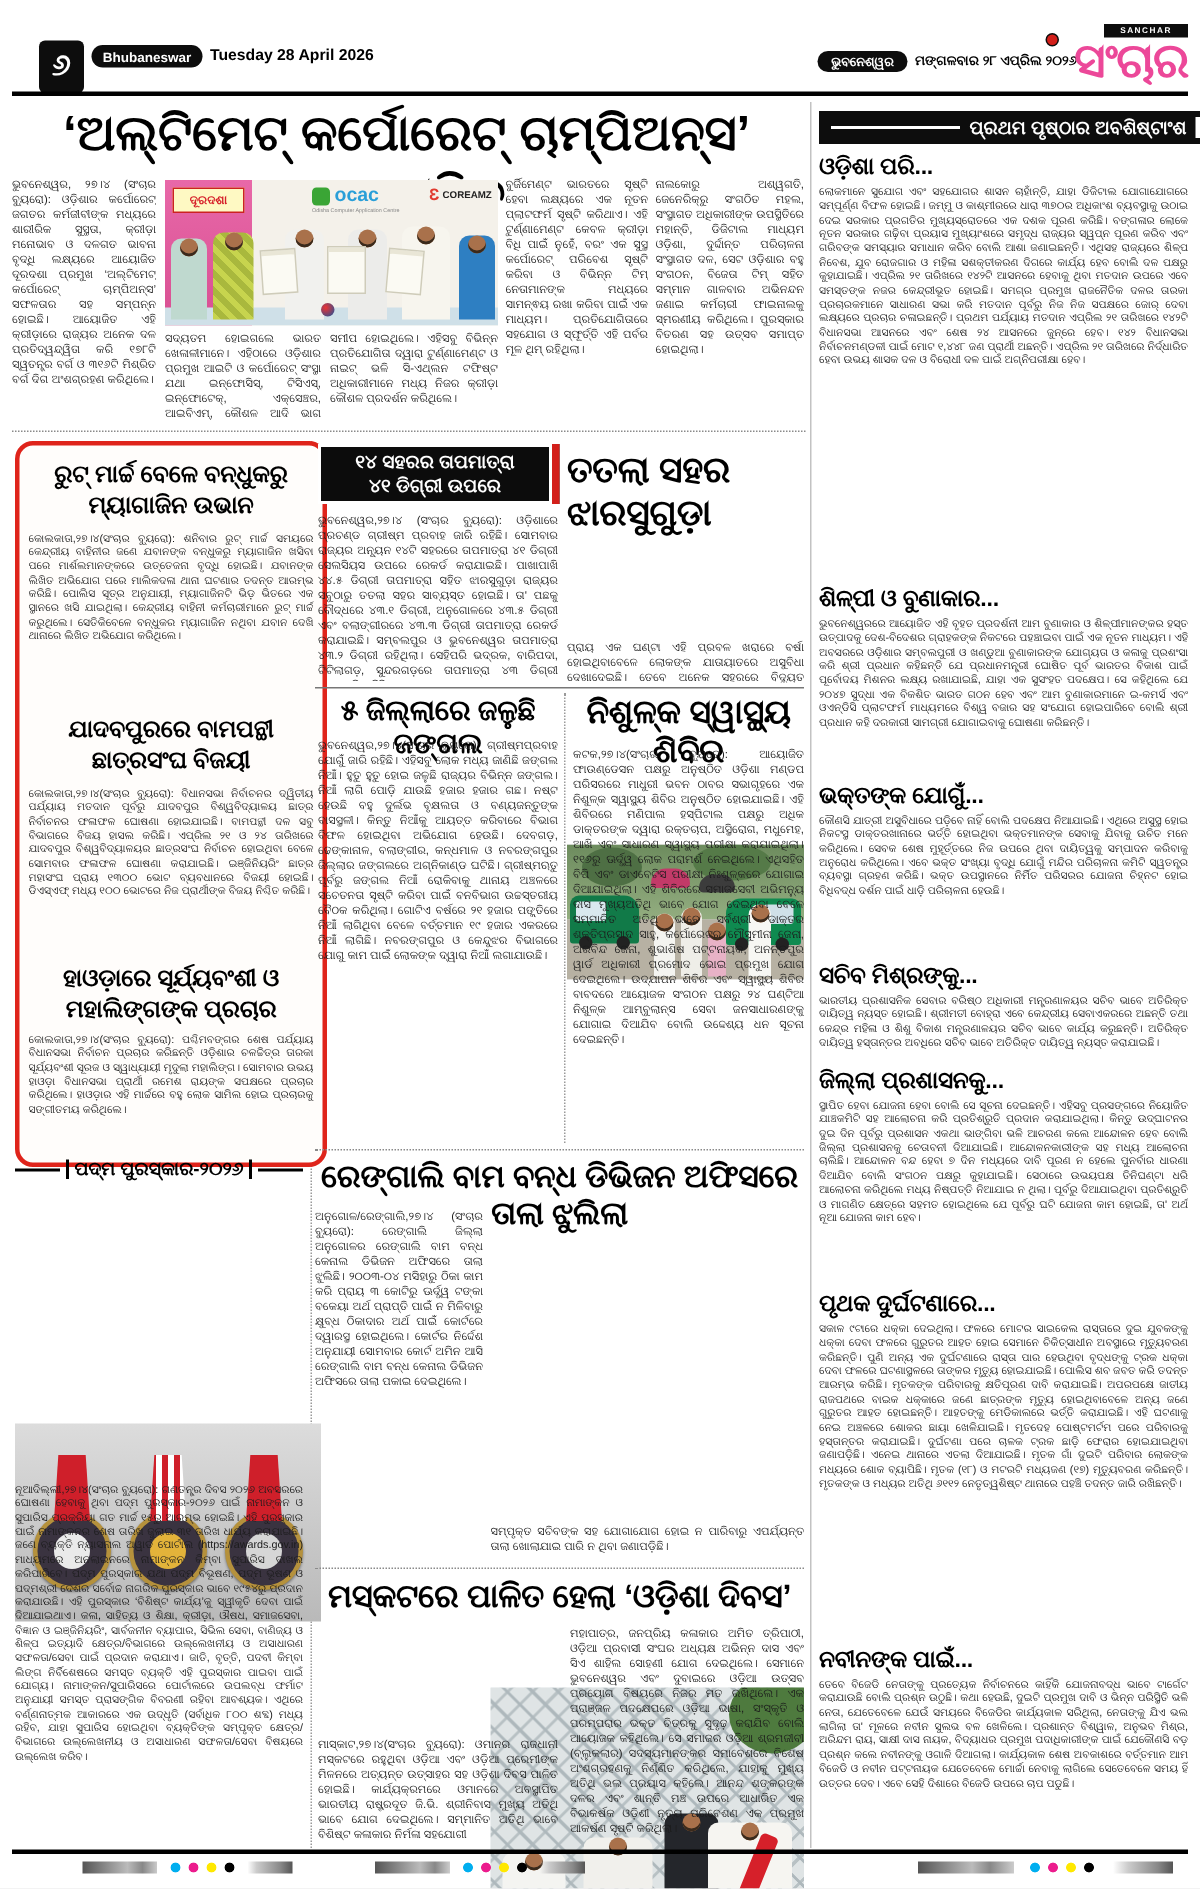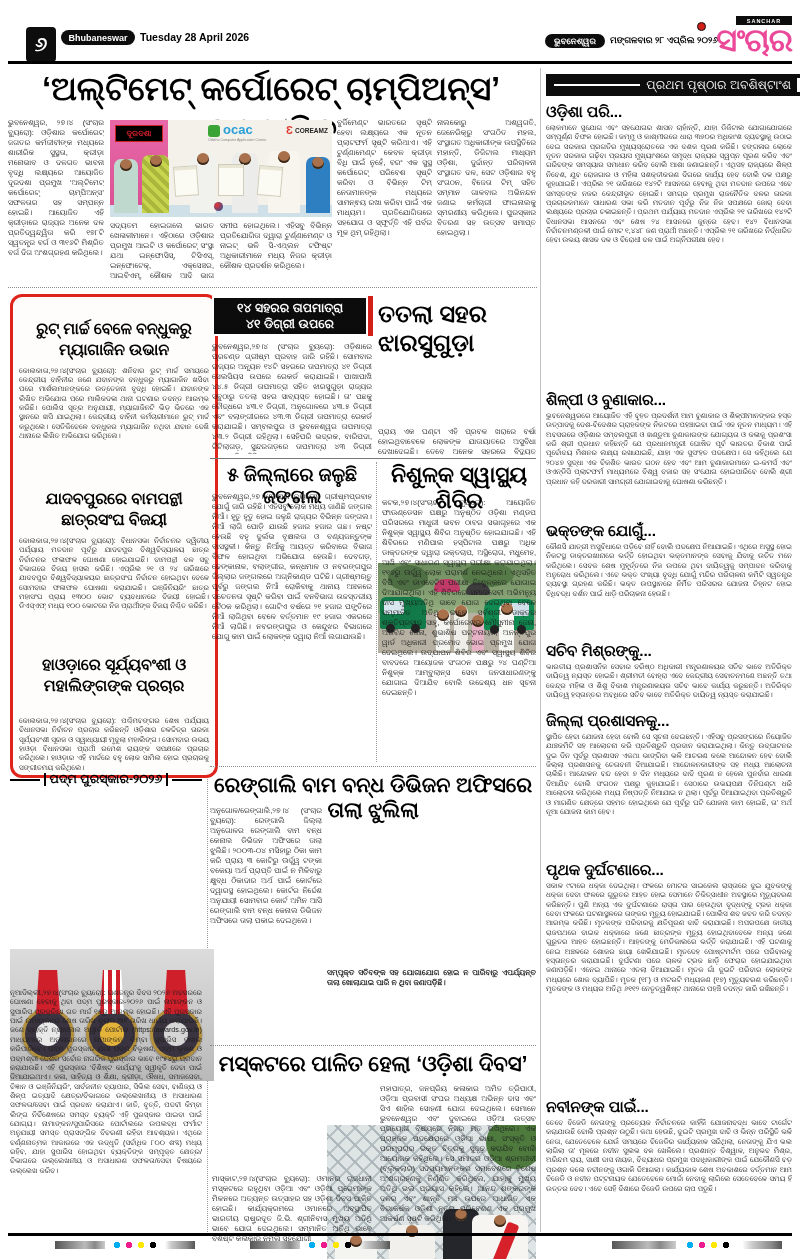--- a/index.html
+++ b/index.html
@@ -68,21 +68,21 @@
   </div>
 
   <div class="abs rule-solid" style="left:8px;top:61px;width:784px;height:3px;"></div>
 
   <div class="abs hl center" style="left:6px;top:68px;width:530px;height:46px;font-size:33px;line-height:1.25;">‘ଅଲ୍ଟିମେଟ୍ କର୍ପୋରେଟ୍ ଚାମ୍ପିଅନ୍ସ’ ଉଦ୍ଯାପିତ</div>
 
   <div class="abs txt body-sm" style="left:8px;top:118px;width:96px;height:162px;">ଭୁବନେଶ୍ୱର, ୨୭।୪ (ସଂଚାର ବ୍ୟୁରୋ): ଓଡ଼ିଶାର କର୍ପୋରେଟ୍ ଜଗତର କର୍ମଜୀବୀଙ୍କ ମଧ୍ୟରେ ଶାରୀରିକ ସୁସ୍ଥତା, କ୍ରୀଡ଼ା ମନୋଭାବ ଓ ଦଳଗତ ଭାବନା ବୃଦ୍ଧି ଲକ୍ଷ୍ୟରେ ଆୟୋଜିତ ଦୂରଦଶା ପ୍ରମୁଖ ‘ଅଲ୍ଟିମେଟ୍ କର୍ପୋରେଟ୍ ଚାମ୍ପିଅନ୍ସ’ ସଫଳତାର ସହ ସମ୍ପନ୍ନ ହୋଇଛି। ଆୟୋଜିତ ଏହି କ୍ରୀଡ଼ାରେ ରାଜ୍ୟର ଅନେକ ଦଳ ପ୍ରତିଦ୍ୱନ୍ଦ୍ୱିତା କରି ୧୭୮ଟି ସ୍ୱତନ୍ତ୍ର ବର୍ଗ ଓ ୩୧୬ଟି ମିଶ୍ରିତ ବର୍ଗ ଦିଗ ଅଂଶଗ୍ରହଣ କରିଥିଲେ।</div>
 
   <div class="abs photo" style="left:110px;top:120px;width:222px;height:97px;background:#f4f1ea;">
     <div class="abs" style="left:0;top:0;width:58px;height:100%;background:linear-gradient(180deg,#e868a8,#d84f92);"></div>
-    <div class="abs" style="left:5px;top:5px;width:46px;height:15px;background:#000000;border:1px solid #c22;display:flex;align-items:center;justify-content:center;">
+    <div class="abs" style="left:5px;top:5px;width:46px;height:15px;background:#fef9c3;border:1px solid #c22;display:flex;align-items:center;justify-content:center;">
       <span style="color:#d6202a;font-weight:800;font-size:8px;">ଦୂରଦଶା</span>
     </div>
     <div class="abs" style="left:98px;top:5px;width:12px;height:12px;background:#3aa535;border-radius:3px;"></div>
     <div class="abs" style="left:113px;top:2px;font-size:13px;font-weight:700;color:#2a9fd8;">ocac</div>
     <div class="abs" style="left:98px;top:18px;font-size:3.6px;color:#888;width:70px;">Odisha Computer Application Centre</div>
     <div class="abs" style="left:176px;top:4px;font-size:11px;font-weight:900;color:#e03a2f;">Ɛ</div>
     <div class="abs" style="left:185px;top:7px;font-size:6.5px;font-weight:800;color:#222;">COREAMZ</div>
     <div class="abs" style="left:0;bottom:0;width:100%;height:12px;background:#cfe0e8;"></div>
     <div class="fig" style="left:4px;bottom:4px;width:24px;height:54px;background:#bfd9cf;"></div>
     <div class="fig" style="left:32px;bottom:4px;width:27px;height:58px;background:repeating-linear-gradient(45deg,#c7d44e 0 4px,#a9b83d 4px 8px);"></div>
@@ -100,54 +100,54 @@
   <div class="abs txt body-sm" style="left:220px;top:221px;width:112px;height:59px;">ସମୀପ ହୋଇଥିଲେ। ଏହିସବୁ ବିଭିନ୍ନ ପ୍ରତିଯୋଗିତା ଦ୍ୱାରା ଟୁର୍ଣ୍ଣାମେଣ୍ଟ ଓ ନାଇଟ୍ ଭଳି ସି-ଏଥ୍‌ଲନ ଟଫିଷ୍ଟ ଅଧିକାରୀମାନେ ମଧ୍ୟ ନିଜର କ୍ରୀଡ଼ା କୌଶଳ ପ୍ରଦର୍ଶନ କରିଥିଲେ।</div>
   <div class="abs txt body-sm" style="left:337px;top:118px;width:95px;height:162px;">ବୁର୍ଜିମେଣ୍ଟ ଭାରତରେ ସୃଷ୍ଟି ହେବା ଲକ୍ଷ୍ୟରେ ଏକ ନୂତନ ପ୍ଲାଟଫର୍ମ ସୃଷ୍ଟି କରିଥାଏ। ଏହି ଟୁର୍ଣ୍ଣାମେଣ୍ଟ କେବଳ କ୍ରୀଡ଼ା ବିଧି ପାଇଁ ନୁହେଁ, ବରଂ ଏକ ସୁସ୍ଥ କର୍ପୋରେଟ୍ ପରିବେଶ ସୃଷ୍ଟି କରିବା ଓ ବିଭିନ୍ନ ଟିମ୍ ନେତାମାନଙ୍କ ମଧ୍ୟରେ ସାମନ୍ଵୟ ରଖା କରିବା ପାଇଁ ଏକ ମାଧ୍ୟମ। ପ୍ରତିଯୋଗିତାରେ ସହଯୋଗ ଓ ସ୍ଫୂର୍ତ୍ତି ଏହି ପର୍ବର ମୂଳ ଥିମ୍ ରହିଥିଲା।</div>
   <div class="abs txt body-sm" style="left:437px;top:118px;width:99px;height:162px;">ନାଲକୋରୁ ଅଶ୍ୱଗତି, ଜେନେରିକ୍‌ରୁ ସଂଗଠିତ ମହଲ, ସଂସ୍ଥାଗତ ଅଧିକାରୀଙ୍କ ଉପସ୍ଥିତିରେ ମହାନ୍ତି, ଡିଜିଟାଲ ମାଧ୍ୟମ ଓଡ଼ିଶା, ଦୁର୍ଦ୍ଦାନ୍ତ ପରିଚାଳନା ସଂସ୍ଥାଗତ ଦଳ, ସେଟ ଓଡ଼ିଶାର ବହୁ ସଂଗଠନ, ବିଜେତା ଟିମ୍ ସହିତ ସମ୍ମାନ ଗାଳବାର ଅଭିନନ୍ଦନ ଜଣାଇ କର୍ମଚାରୀ ଫାଇନାଲକୁ ସ୍ମରଣୀୟ କରିଥିଲେ। ପୁରସ୍କାର ବିତରଣ ସହ ଉତ୍ସବ ସମାପ୍ତ ହୋଇଥିଲା।</div>
 
   <div class="abs rule-dot" style="left:8px;top:287px;width:529px;"></div>
 
   <div class="abs vsolid" style="left:540px;top:68px;height:1164px;"></div>
 
   <div class="abs kickerbar" style="left:546px;top:74px;width:246px;height:22px;">
     <span class="ln"></span>
-    <span style="font-size:12.5px;font-weight:400;white-space:nowrap;">ପ୍ରଥମ ପୃଷ୍ଠାର ଅବଶିଷ୍ଟାଂଶ</span>
+    <span style="font-size:12.5px;font-weight:700;white-space:nowrap;">ପ୍ରଥମ ପୃଷ୍ଠାର ଅବଶିଷ୍ଟାଂଶ</span>
     <span class="ln2"></span>
   </div>
 
   <div class="abs hl" style="left:546px;top:103px;font-size:15.5px;">ଓଡ଼ିଶା ପରି...</div>
   <div class="abs txt body-xs" style="left:546px;top:123px;width:246px;height:264px;">ଲୋକମାନେ ସୁଯୋଗ ଏବଂ ସହଯୋଗର ଶାସନ ଚାହାଁନ୍ତି, ଯାହା ଡିଜିଟାଲ ଯୋଗାଯୋଗରେ ସମ୍ପୂର୍ଣ୍ଣ ବିଫଳ ହୋଇଛି। ଜମ୍ମୁ ଓ କାଶ୍ମୀରରେ ଧାରା ୩୭୦ର ଅଧିକାଂଶ ବ୍ୟବସ୍ଥାକୁ ଉଠାଇ ଦେଇ ସରକାର ପ୍ରଗତିର ମୁଖ୍ୟସ୍ରୋତରେ ଏକ ଦଶକ ପୂରଣ କରିଛି। ବଙ୍ଗଳାର ଲୋକେ ନୂତନ ସରକାର ଗଢ଼ିବା ପ୍ରୟାସ ମୁଖ୍ୟାଂଶରେ ସମୃଦ୍ଧ ରାଜ୍ୟର ସ୍ୱପ୍ନ ପୂରଣ କରିବ ଏବଂ ଗରିବଙ୍କ ସମସ୍ୟାର ସମାଧାନ କରିବ ବୋଲି ଆଶା ଜଣାଇଛନ୍ତି। ଏଥିସହ ରାଜ୍ୟରେ ଶିଳ୍ପ ନିବେଶ, ଯୁବ ରୋଜଗାର ଓ ମହିଳା ସଶକ୍ତୀକରଣ ଦିଗରେ କାର୍ଯ୍ୟ ହେବ ବୋଲି ଦଳ ପକ୍ଷରୁ କୁହାଯାଇଛି। ଏପ୍ରିଲ ୨୧ ତାରିଖରେ ୧୪୨ଟି ଆସନରେ ହେବାକୁ ଥିବା ମତଦାନ ଉପରେ ଏବେ ସମସ୍ତଙ୍କ ନଜର କେନ୍ଦ୍ରୀଭୂତ ହୋଇଛି। ସମଗ୍ର ପ୍ରମୁଖ ରାଜନୈତିକ ଦଳର ତାରକା ପ୍ରଚାରକମାନେ ସାଧାରଣ ସଭା କରି ମତଦାନ ପୂର୍ବରୁ ନିଜ ନିଜ ସପକ୍ଷରେ ଜୋର୍ ଦେବା ଲକ୍ଷ୍ୟରେ ପ୍ରଚାର ଚଳାଇଛନ୍ତି। ପ୍ରଥମ ପର୍ଯ୍ୟାୟ ମତଦାନ ଏପ୍ରିଲ ୨୧ ତାରିଖରେ ୧୪୨ଟି ବିଧାନସଭା ଆସନରେ ଏବଂ ଶେଷ ୨୪ ଆସନରେ ଜୁନ୍‌ରେ ହେବ। ୧୪୨ ବିଧାନସଭା ନିର୍ବାଚନମଣ୍ଡଳୀ ପାଇଁ ମୋଟ ୧,୪୪୮ ଜଣ ପ୍ରାର୍ଥୀ ଅଛନ୍ତି। ଏପ୍ରିଲ ୨୧ ତାରିଖରେ ନିର୍ଦ୍ଧାରିତ ହେବା ଉଭୟ ଶାସକ ଦଳ ଓ ବିରୋଧୀ ଦଳ ପାଇଁ ଅଗ୍ନିପରୀକ୍ଷା ହେବ।</div>
 
   <div class="abs hl" style="left:546px;top:391px;font-size:15.5px;">ଶିଳ୍ପୀ ଓ ବୁଣାକାର...</div>
   <div class="abs txt body-xs" style="left:546px;top:411px;width:246px;height:108px;">ଭୁବନେଶ୍ୱରରେ ଆୟୋଜିତ ଏହି ବୃହତ ପ୍ରଦର୍ଶନୀ ଆମ ବୁଣାକାର ଓ ଶିଳ୍ପୀମାନଙ୍କର ହସ୍ତ ଉତ୍ପାଦକୁ ଦେଶ-ବିଦେଶର ଗ୍ରାହକଙ୍କ ନିକଟରେ ପହଞ୍ଚାଇବା ପାଇଁ ଏକ ନୂତନ ମାଧ୍ୟମ। ଏହି ଅବସରରେ ଓଡ଼ିଶାର ସମ୍ବଲପୁରୀ ଓ ଖଣ୍ଡୁଆ ବୁଣାକାରଙ୍କ ଯୋଗ୍ୟତା ଓ କଳାକୁ ପ୍ରଶଂସା କରି ଶ୍ରୀ ପ୍ରଧାନ କହିଛନ୍ତି ଯେ ପ୍ରଧାନମନ୍ତ୍ରୀ ଘୋଷିତ ପୂର୍ବ ଭାରତର ବିକାଶ ପାଇଁ ପୂର୍ବୋଦୟ ମିଶନର ଲକ୍ଷ୍ୟ ରଖାଯାଇଛି, ଯାହା ଏକ ସୁସଂହତ ପଦକ୍ଷେପ। ସେ କହିଥିଲେ ଯେ ୨୦୪୭ ସୁଦ୍ଧା ଏକ ବିକଶିତ ଭାରତ ଗଠନ ହେବ ଏବଂ ଆମ ବୁଣାକାରମାନେ ଇ-କମର୍ସ ଏବଂ ଓଏନ୍‌ଡିସି ପ୍ଲାଟଫର୍ମ ମାଧ୍ୟମରେ ବିଶ୍ୱ ବଜାର ସହ ସଂଯୋଗ ହୋଇପାରିବେ ବୋଲି ଶ୍ରୀ ପ୍ରଧାନ କହି ଦରକାରୀ ସାମଗ୍ରୀ ଯୋଗାଇବାକୁ ଘୋଷଣା କରିଛନ୍ତି।</div>
 
   <div class="abs hl" style="left:546px;top:522px;font-size:15.5px;">ଭକ୍ତଙ୍କ ଯୋଗୁଁ...</div>
   <div class="abs txt body-xs" style="left:546px;top:542px;width:246px;height:96px;">କୌଣସି ଯାତ୍ରୀ ଅସୁବିଧାରେ ପଡ଼ିବେ ନାହିଁ ବୋଲି ପଦକ୍ଷେପ ନିଆଯାଇଛି। ଏଥିରେ ଅସୁସ୍ଥ ହୋଇ ନିକଟସ୍ଥ ଡାକ୍ତରଖାନାରେ ଭର୍ତ୍ତି ହୋଇଥିବା ଭକ୍ତମାନଙ୍କ ସେବାକୁ ଯିବାକୁ ଉଚିତ ମନେ କରିଥିଲେ। ସେବକ ଶେଷ ମୁହୂର୍ତ୍ତରେ ନିଜ ଉପରେ ଥିବା ଦାୟିତ୍ୱକୁ ସମ୍ପାଦନ କରିବାକୁ ଅନୁରୋଧ କରିଥିଲେ। ଏବେ ଭକ୍ତ ସଂଖ୍ୟା ବୃଦ୍ଧି ଯୋଗୁଁ ମନ୍ଦିର ପରିଚାଳନା କମିଟି ସ୍ୱତନ୍ତ୍ର ବ୍ୟବସ୍ଥା ଗ୍ରହଣ କରିଛି। ଭକ୍ତ ଉପସ୍ଥାନରେ ନିର୍ମିତ ପରିସରର ଯୋଜନା ଚିହ୍ନଟ ହୋଇ ବିଧିବଦ୍ଧ ଦର୍ଶନ ପାଇଁ ଧାଡ଼ି ପରିଚାଳନା ହେଉଛି।</div>
 
   <div class="abs hl" style="left:546px;top:642px;font-size:15.5px;">ସଚିବ ମିଶ୍ରଙ୍କୁ...</div>
-  <div class="abs txt body-xs" style="left:546px;top:662px;width:246px;height:48px;">ଭାରତୀୟ ପ୍ରଶାସନିକ ସେବାର ବରିଷ୍ଠ ଅଧିକାରୀ ମନ୍ତ୍ରଣାଳୟର ସଚିବ ଭାବେ ଅତିରିକ୍ତ ଦାୟିତ୍ୱ ନ୍ୟସ୍ତ ହୋଇଛି। ଶ୍ରୀମତୀ ବୋହ୍ରା ଏବେ କେନ୍ଦ୍ରୀୟ ସେବାଚନମଣେ ଅଛନ୍ତି ତଥା କେନ୍ଦ୍ର ମହିଳା ଓ ଶିଶୁ ବିକାଶ ମନ୍ତ୍ରଣାଳୟର ସଚିବ ଭାବେ କାର୍ଯ୍ୟ କରୁଛନ୍ତି। ଅତିରିକ୍ତ ଦାୟିତ୍ୱ ହସ୍ତାନ୍ତର ଅବଧିରେ ସଚିବ ଭାବେ ଅତିରିକ୍ତ ଦାୟିତ୍ୱ ନ୍ୟସ୍ତ କରାଯାଇଛି।</div>
+  <div class="abs txt body-xs" style="left:546px;top:662px;width:246px;height:48px;">ଭାରତୀୟ ପ୍ରଶାସନିକ ସେବାର ବରିଷ୍ଠ ଅଧିକାରୀ ମନ୍ତ୍ରଣାଳୟର ସଚିବ ଭାବେ ଅତିରିକ୍ତ ଦାୟିତ୍ୱ ନ୍ୟସ୍ତ ହୋଇଛି। ଶ୍ରୀମତୀ ବୋହ୍ରା ଏବେ କେନ୍ଦ୍ରୀୟ ସେବାଏକରରେ ଅଛନ୍ତି ତଥା କେନ୍ଦ୍ର ମହିଳା ଓ ଶିଶୁ ବିକାଶ ମନ୍ତ୍ରଣାଳୟର ସଚିବ ଭାବେ କାର୍ଯ୍ୟ କରୁଛନ୍ତି। ଅତିରିକ୍ତ ଦାୟିତ୍ୱ ହସ୍ତାନ୍ତର ଅବଧିରେ ସଚିବ ଭାବେ ଅତିରିକ୍ତ ଦାୟିତ୍ୱ ନ୍ୟସ୍ତ କରାଯାଇଛି।</div>
 
   <div class="abs hl" style="left:546px;top:712px;font-size:15.5px;">ଜିଲ୍ଲା ପ୍ରଶାସନକୁ...</div>
   <div class="abs txt body-xs" style="left:546px;top:732px;width:246px;height:126px;">ସ୍ଥାପିତ ହେବା ଯୋଜନା ହେବା ବୋଲି ସେ ସୂଚନା ଦେଇଛନ୍ତି। ଏହିସବୁ ପ୍ରସଙ୍ଗରେ ନିୟୋଜିତ ଯାଞ୍ଚକମିଟି ସହ ଆଲୋଚନା କରି ପ୍ରତିଶ୍ରୁତି ପ୍ରଦାନ କରାଯାଇଥିଲା। କିନ୍ତୁ ଉଦ୍‌ଘାଟନର ଦୁଇ ଦିନ ପୂର୍ବରୁ ପ୍ରଶାସନ ଏକଥା ଭାଙ୍ଗିବା ଭଳି ଆଚରଣ କଲେ ଆନ୍ଦୋଳନ ହେବ ବୋଲି ଜିଲ୍ଲା ପ୍ରଶାସନକୁ ଚେତାବନୀ ଦିଆଯାଇଛି। ଆନ୍ଦୋଳନକାରୀଙ୍କ ସହ ମଧ୍ୟ ଆଲୋଚନା ଚାଲିଛି। ଆନ୍ଦୋଳନ ବନ୍ଦ ହେବା ୭ ଦିନ ମଧ୍ୟରେ ଦାବି ପୂରଣ ନ ହେଲେ ପୁନର୍ବାର ଧାରଣା ଦିଆଯିବ ବୋଲି ସଂଗଠନ ପକ୍ଷରୁ କୁହାଯାଇଛି। ସେଠାରେ ଉଭୟପକ୍ଷ ତିନିଘଣ୍ଟା ଧରି ଆଲୋଚନା କରିଥିଲେ ମଧ୍ୟ ନିଷ୍ପତ୍ତି ନିଆଯାଇ ନ ଥିଲା। ପୂର୍ବରୁ ଦିଆଯାଇଥିବା ପ୍ରତିଶ୍ରୁତି ଓ ମାଗଣିତ କ୍ଷେତ୍ରେ ସହମତ ହୋଇଥିଲେ ଯେ ପୂର୍ବରୁ ଘଟି ଯୋଜନା କାମ ହୋଇଛି, ତା' ଅର୍ଥ ନୂଆ ଯୋଜନା କାମ ହେବ।</div>
 
   <div class="abs hl" style="left:546px;top:861px;font-size:15.5px;">ପୃଥକ ଦୁର୍ଘଟଣାରେ...</div>
   <div class="abs txt body-xs" style="left:546px;top:881px;width:246px;height:214px;">ସକାଳ ୯ଟାରେ ଧକ୍କା ଦେଇଥିଲା। ଫଳରେ ମୋଟର ସାଇକେଲ ରାସ୍ତାରେ ଦୁଇ ଯୁବକଙ୍କୁ ଧକ୍କା ଦେବା ଫଳରେ ଗୁରୁତର ଆହତ ହୋଇ ସେମାନେ ଚିକିତ୍ସାଧୀନ ଅବସ୍ଥାରେ ମୃତ୍ୟୁବରଣ କରିଛନ୍ତି। ପୁଣି ଅନ୍ୟ ଏକ ଦୁର୍ଘଟଣାରେ ରାସ୍ତା ପାର ହେଉଥିବା ବୃଦ୍ଧଙ୍କୁ ଟ୍ରକ ଧକ୍କା ଦେବା ଫଳରେ ଘଟଣାସ୍ଥଳରେ ତାଙ୍କର ମୃତ୍ୟୁ ହୋଇଯାଇଛି। ପୋଲିସ ଶବ ଜବତ କରି ତଦନ୍ତ ଆରମ୍ଭ କରିଛି। ମୃତକଙ୍କ ପରିବାରକୁ କ୍ଷତିପୂରଣ ଦାବି କରାଯାଇଛି। ଅପରପକ୍ଷେ ଜାତୀୟ ରାଜପଥରେ ବାଇକ ଧକ୍କାରେ ଜଣେ ଛାତ୍ରଙ୍କ ମୃତ୍ୟୁ ହୋଇଥିବାବେଳେ ଅନ୍ୟ ଜଣେ ଗୁରୁତର ଆହତ ହୋଇଛନ୍ତି। ଆହତଙ୍କୁ ମେଡିକାଲରେ ଭର୍ତ୍ତି କରାଯାଇଛି। ଏହି ଘଟଣାକୁ ନେଇ ଅଞ୍ଚଳରେ ଶୋକର ଛାୟା ଖେଳିଯାଇଛି। ମୃତଦେହ ପୋଷ୍ଟମର୍ଟମ ପରେ ପରିବାରକୁ ହସ୍ତାନ୍ତର କରାଯାଇଛି। ଦୁର୍ଘଟଣା ପରେ ଚାଳକ ଟ୍ରକ ଛାଡ଼ି ଫେରାର ହୋଇଯାଇଥିବା ଜଣାପଡ଼ିଛି। ଏନେଇ ଥାନାରେ ଏତଲା ଦିଆଯାଇଛି। ମୃତକ ଗାଁ ଦୁଇଟି ପରିବାର ଲୋକଙ୍କ ମଧ୍ୟରେ ଶୋକ ବ୍ୟାପିଛି। ମୃତକ (୧୮) ଓ ମଟରଟି ମଧ୍ୟଜଣ (୧୭) ମୃତ୍ୟୁବରଣ କରିଛନ୍ତି। ମୃତକଙ୍କ ଓ ମଧ୍ୟର ଅତିଥି ୬୧୧୨ ନେତୃତ୍ୱଶିଷ୍ଟ ଥାନାରେ ପହଞ୍ଚି ତଦନ୍ତ ଜାରି ରଖିଛନ୍ତି।</div>
 
   <div class="abs hl" style="left:546px;top:1098px;font-size:15.5px;">ନବୀନଙ୍କ ପାଇଁ...</div>
   <div class="abs txt body-xs" style="left:546px;top:1118px;width:246px;height:110px;">ତେବେ ବିଜେଡି ନେତାଙ୍କୁ ପ୍ରତ୍ୟେକ ନିର୍ବାଚନରେ କାହିଁକି ଯୋଜନାବଦ୍ଧ ଭାବେ ଟାର୍ଗେଟ କରାଯାଉଛି ବୋଲି ପ୍ରଶ୍ନ ଉଠୁଛି। କଥା ହେଉଛି, ଦୁଇଟି ପ୍ରମୁଖ ଦାବି ଓ ଭିନ୍ନ ପରିସ୍ଥିତି ଭଳି ନେତା, ଯେତେବେଳେ ଯେଉଁ ସମୟରେ ବିଜେଡିର କାର୍ଯ୍ୟକାଳ ସରିଥିଲା, ନେତାଙ୍କୁ ଯିଏ ଭଲ ଲାଗିଲା ତା' ମୂଳରେ ନବୀନ ସୁଲଭ ବଳ ଖେଳିଲେ। ପ୍ରଶାନ୍ତ ବିଶ୍ୱାଳ, ଅନୁଭବ ମିଶ୍ର, ଅରିନ୍ଦମ ରାୟ, ସାକ୍ଷୀ ଦାସ ନାୟକ, ବିଦ୍ୟାଧର ପ୍ରମୁଖ ପଦାଧିକାରୀଙ୍କ ପାଇଁ ଯେକୌଣସି ବଡ଼ ପ୍ରଶ୍ନ କଲେ ନବୀନଙ୍କୁ ଓଗାଳି ଦିଆଗଲା। କାର୍ଯ୍ୟକାଳ ଶେଷ ଅବକାଶରେ ବର୍ତ୍ତମାନ ଆମ ବିଜେଡି ଓ ନବୀନ ପଟ୍ଟନାୟକ ଯେତେବେଳେ ମୋର୍ଚ୍ଚା ନେବାକୁ ଲାଗିଲେ ସେତେବେଳେ ସମୟ ହିଁ ଉତ୍ତର ଦେବ। ଏବେ ସେହି ଦିଶାରେ ବିଜେଡି ଉପରେ ଚାପ ପଡୁଛି।</div>
 
   <div class="abs vdot" style="left:207px;top:294px;height:938px;"></div>
 
   <div class="abs redbox" style="left:10px;top:294px;width:190px;height:466px;padding:6px 6px;">
-    <div class="hl center" style="font-size:16px;line-height:1.3;margin-top:16px;">ରୁଟ୍ ମାର୍ଚ୍ଚ ବେଳେ ବନ୍ଧୁକରୁ ମ୍ୟାଗାଜିନ ଉଭାନ</div>
+    <div class="hl center" style="font-size:16px;line-height:1.3;margin-top:4px;">ରୁଟ୍ ମାର୍ଚ୍ଚ ବେଳେ ବନ୍ଧୁକରୁ ମ୍ୟାଗାଜିନ ଉଭାନ</div>
     <div class="txt body-xs" style="height:116px;margin-top:5px;">କୋଲକାତା,୨୭।୪(ସଂଚାର ବ୍ୟୁରୋ): ଶନିବାର ରୁଟ୍ ମାର୍ଚ୍ଚ ସମୟରେ କେନ୍ଦ୍ରୀୟ ବାହିନୀର ଜଣେ ଯବାନଙ୍କ ବନ୍ଧୁକରୁ ମ୍ୟାଗାଜିନ ଖସିବା ପରେ ମାର୍ଶଲମାନଙ୍କରେ ଉତ୍ତେଜନା ବୃଦ୍ଧି ହୋଇଛି। ଯବାନଙ୍କ ଲିଖିତ ଅଭିଯୋଗ ପରେ ମାଲିକଦଳା ଥାନା ଘଟଣାର ତଦନ୍ତ ଆରମ୍ଭ କରିଛି। ପୋଲିସ ସୂତ୍ର ଅନୁଯାୟୀ, ମ୍ୟାଗାଜିନଟି ଭିଡ଼ ଭିତରେ ଏକ ସ୍ଥାନରେ ଖସି ଯାଇଥିଲା। କେନ୍ଦ୍ରୀୟ ବାହିନୀ କର୍ମଚାରୀମାନେ ରୁଟ୍ ମାର୍ଚ୍ଚ କରୁଥିଲେ। ସେତିକିବେଳେ ବନ୍ଧୁକର ମ୍ୟାଗାଜିନ ନଥିବା ଯବାନ ଦେଖି ଥାନାରେ ଲିଖିତ ଅଭିଯୋଗ କରିଥିଲେ।</div>
     <div class="hl center" style="font-size:16px;line-height:1.35;margin-top:6px;">ଯାଦବପୁରରେ ବାମପନ୍ଥୀ ଛାତ୍ରସଂଘ ବିଜୟୀ</div>
     <div class="txt body-xs" style="height:112px;margin-top:5px;">କୋଲକାତା,୨୭।୪(ସଂଚାର ବ୍ୟୁରୋ): ବିଧାନସଭା ନିର୍ବାଚନର ଦ୍ୱିତୀୟ ପର୍ଯ୍ୟାୟ ମତଦାନ ପୂର୍ବରୁ ଯାଦବପୁର ବିଶ୍ୱବିଦ୍ୟାଳୟ ଛାତ୍ର ନିର୍ବାଚନର ଫଳାଫଳ ଘୋଷଣା ହୋଇଯାଇଛି। ବାମପନ୍ଥୀ ଦଳ ସବୁ ବିଭାଗରେ ବିଜୟ ହାସଲ କରିଛି। ଏପ୍ରିଲ ୨୧ ଓ ୨୪ ତାରିଖରେ ଯାଦବପୁର ବିଶ୍ୱବିଦ୍ୟାଳୟର ଛାତ୍ରସଂଘ ନିର୍ବାଚନ ହୋଇଥିବା ବେଳେ ସୋମବାର ଫଳାଫଳ ଘୋଷଣା କରାଯାଇଛି। ଇଞ୍ଜିନିୟରିଂ ଛାତ୍ର ମହାସଂଘ ପ୍ରାୟ ୧୩୦୦ ଭୋଟ ବ୍ୟବଧାନରେ ବିଜୟୀ ହୋଇଛି। ଡିଏସ୍‌ଏଫ୍ ମଧ୍ୟ ୧୦୦ ଭୋଟରେ ନିଜ ପ୍ରାର୍ଥୀଙ୍କ ବିଜୟ ନିଶ୍ଚିତ କରିଛି।</div>
     <div class="hl center" style="font-size:16px;line-height:1.35;margin-top:6px;">ହାଓଡ଼ାରେ ସୂର୍ଯ୍ୟବଂଶୀ ଓ ମହାଲିଙ୍ଗଙ୍କ ପ୍ରଚାର</div>
-    <div class="txt body-xs" style="height:86px;margin-top:19px;">କୋଲକାତା,୨୭।୪(ସଂଚାର ବ୍ୟୁରୋ): ପଶ୍ଚିମବଙ୍ଗର ଶେଷ ପର୍ଯ୍ୟାୟ ବିଧାନସଭା ନିର୍ବାଚନ ପ୍ରଚାର କରିଛନ୍ତି ଓଡ଼ିଶାର ଚଳଚ୍ଚିତ୍ର ତାରକା ସୂର୍ଯ୍ୟବଂଶୀ ସୂରଜ ଓ ସ୍ୱାଧ୍ୟାୟୀ ମୃଦୁଲା ମହାଲିଙ୍ଗ। ସୋମବାର ଉଭୟ ହାଓଡ଼ା ବିଧାନସଭା ପ୍ରାର୍ଥୀ ରମେଶ ରାୟଙ୍କ ସପକ୍ଷରେ ପ୍ରଚାର କରିଥିଲେ। ହାଓଡ଼ାର ଏହି ମାର୍ଚ୍ଚରେ ବହୁ ଲୋକ ସାମିଲ ହୋଇ ପ୍ରଚାରକୁ ସଙ୍ଗୀତମୟ କରିଥିଲେ।</div>
+    <div class="txt body-xs" style="height:86px;margin-top:3px;">କୋଲକାତା,୨୭।୪(ସଂଚାର ବ୍ୟୁରୋ): ପଶ୍ଚିମବଙ୍ଗର ଶେଷ ପର୍ଯ୍ୟାୟ ବିଧାନସଭା ନିର୍ବାଚନ ପ୍ରଚାର କରିଛନ୍ତି ଓଡ଼ିଶାର ଚଳଚ୍ଚିତ୍ର ତାରକା ସୂର୍ଯ୍ୟବଂଶୀ ସୂରଜ ଓ ସ୍ୱାଧ୍ୟାୟୀ ମୃଦୁଲା ମହାଲିଙ୍ଗ। ସୋମବାର ଉଭୟ ହାଓଡ଼ା ବିଧାନସଭା ପ୍ରାର୍ଥୀ ରମେଶ ରାୟଙ୍କ ସପକ୍ଷରେ ପ୍ରଚାର କରିଥିଲେ। ହାଓଡ଼ାର ଏହି ମାର୍ଚ୍ଚରେ ବହୁ ଲୋକ ସାମିଲ ହୋଇ ପ୍ରଚାରକୁ ସଙ୍ଗୀତମୟ କରିଥିଲେ।</div>
   </div>
 
   <div class="abs padma-kicker" style="left:10px;top:772px;width:192px;">
     <span class="ln"></span>
     <span class="bar"></span>
     <span style="white-space:nowrap;">ପଦ୍ମ ପୁରସ୍କାର-୨୦୨୬</span>
     <span class="bar"></span>
     <span class="ln"></span>
   </div>
   <div class="abs photo" style="left:10px;top:852px;width:192px;height:132px;background:linear-gradient(180deg,#dcdcdc,#b9b9b9);
@@ -222,27 +222,27 @@
                 background:repeating-linear-gradient(45deg,transparent 0 10px,#aeb8bc 10px 12px),
                            repeating-linear-gradient(-45deg,transparent 0 10px,#b8c1c4 10px 12px),#dfe4e5;"></div>
     <div class="abs" style="right:-8px;top:-8px;width:58px;height:52px;border-radius:50%;background:#4e7a3e;"></div>
 
     <div class="fig" style="left:8px;bottom:4px;width:42px;height:92px;background:#f4f4f1;"></div>
     <div class="fig" style="left:62px;bottom:4px;width:46px;height:102px;background:#f1f0ec;"></div>
     <div class="fig" style="left:116px;bottom:44px;width:36px;height:78px;background:#24262b;"></div>
     <div class="fig" style="right:8px;bottom:4px;width:56px;height:112px;background:#f6f5f1;"></div>
     <div class="abs" style="right:30px;bottom:36px;width:12px;height:74px;background:#d6202a;transform:rotate(22deg);border-radius:3px;"></div>
   </div>
-  <div class="abs txt body-sm" style="left:327px;top:968px;width:209px;height:24px;font-weight:bold;">ସମ୍ପୃକ୍ତ ସଚିବଙ୍କ ସହ ଯୋଗାଯୋଗ ହୋଇ ନ ପାରିବାରୁ ଏପର୍ଯ୍ୟନ୍ତ ତାଲା ଖୋଲାଯାଇ ପାରି ନ ଥିବା ଜଣାପଡ଼ିଛି।</div>
+  <div class="abs txt body-sm" style="left:327px;top:1016px;width:209px;height:24px;">ସମ୍ପୃକ୍ତ ସଚିବଙ୍କ ସହ ଯୋଗାଯୋଗ ହୋଇ ନ ପାରିବାରୁ ଏପର୍ଯ୍ୟନ୍ତ ତାଲା ଖୋଲାଯାଇ ପାରି ନ ଥିବା ଜଣାପଡ଼ିଛି।</div>
 
   <div class="abs rule-dot" style="left:210px;top:1045px;width:326px;"></div>
 
   <div class="abs hl center" style="left:210px;top:1052px;width:326px;font-size:21.5px;line-height:1.2;">ମସ୍କଟରେ ପାଳିତ ହେଲା ‘ଓଡ଼ିଶା ଦିବସ’</div>
 
-  <div class="abs txt body-sm" style="left:212px;top:1158px;width:160px;height:72px;margin-top:16px;">ମାସ୍କାଟ,୨୭।୪(ସଂଚାର ବ୍ୟୁରୋ): ଓମାନର ରାଜଧାନୀ ମସ୍କଟରେ ରହୁଥିବା ଓଡ଼ିଆ ଏବଂ ଓଡ଼ିଆ ପ୍ରେମୀଙ୍କ ମିଳନରେ ଅତ୍ୟନ୍ତ ଉତ୍ସାହର ସହ ଓଡ଼ିଶା ଦିବସ ପାଳିତ ହୋଇଛି। କାର୍ଯ୍ୟକ୍ରମରେ ଓମାନରେ ଅବସ୍ଥାପିତ ଭାରତୀୟ ରାଷ୍ଟ୍ରଦୂତ ଜି.ଭି. ଶ୍ରୀନିବାସ ମୁଖ୍ୟ ଅତିଥି ଭାବେ ଯୋଗ ଦେଇଥିଲେ। ସମ୍ମାନିତ ଅତିଥି ଭାବେ ବିଶିଷ୍ଟ କଳାକାର ନିର୍ମଳା ସହଯୋଗୀ</div>
+  <div class="abs txt body-sm" style="left:212px;top:1158px;width:160px;height:72px;">ମାସ୍କାଟ,୨୭।୪(ସଂଚାର ବ୍ୟୁରୋ): ଓମାନର ରାଜଧାନୀ ମସ୍କଟରେ ରହୁଥିବା ଓଡ଼ିଆ ଏବଂ ଓଡ଼ିଆ ପ୍ରେମୀଙ୍କ ମିଳନରେ ଅତ୍ୟନ୍ତ ଉତ୍ସାହର ସହ ଓଡ଼ିଶା ଦିବସ ପାଳିତ ହୋଇଛି। କାର୍ଯ୍ୟକ୍ରମରେ ଓମାନରେ ଅବସ୍ଥାପିତ ଭାରତୀୟ ରାଷ୍ଟ୍ରଦୂତ ଜି.ଭି. ଶ୍ରୀନିବାସ ମୁଖ୍ୟ ଅତିଥି ଭାବେ ଯୋଗ ଦେଇଥିଲେ। ସମ୍ମାନିତ ଅତିଥି ଭାବେ ବିଶିଷ୍ଟ କଳାକାର ନିର୍ମଳା ସହଯୋଗୀ</div>
   <div class="abs txt body-sm" style="left:380px;top:1084px;width:156px;height:146px;">ମହାପାତ୍ର, ଜନପ୍ରିୟ କଳାକାର ଅମିତ ତ୍ରିପାଠୀ, ଓଡ଼ିଆ ପ୍ରବାସୀ ସଂଘର ଅଧ୍ୟକ୍ଷ ଅଭିନ୍ନ ଦାସ ଏବଂ ସିଏ ଶାହିଲ ସୋହଣୀ ଯୋଗ ଦେଇଥିଲେ। ସେମାନେ ଭୁବନେଶ୍ୱର ଏବଂ ଦୁବାଇରେ ଓଡ଼ିଆ ଉତ୍ସବ ପ୍ରୟୋଗ ବିଷୟରେ ନିଜର ମତ ରଖିଥିଲେ। ଏକ ପ୍ରାଞ୍ଜଳ ପଦକ୍ଷେପରେ ଓଡ଼ିଆ ଭାଷା, ସଂସ୍କୃତି ଓ ପରମ୍ପରାର ଭକ୍ତ ଚିତ୍ରକୁ ସୁଦୃଢ଼ କରାଯିବ ବୋଲି ଆୟୋଜକ କହିଥିଲେ। ସେ ସମାଜର ଓଡ଼ିଆ ଶ୍ରମଜୀବୀ (ବ୍ଲୁକଲାର) ସଦସ୍ୟମାନଙ୍କର ସମାବେଶରେ ବିଶେଷ ଅଂଶଗ୍ରହଣକୁ ନିର୍ଣ୍ଣିତ କରିଥିଲେ, ଯାହାକୁ ମୁଖ୍ୟ ଅତିଥି ଭଲ ପ୍ରୟାସ କହିଲେ। ଆନନ୍ଦ ଶଙ୍କରଙ୍କ ଦଳର ଏବଂ ଶାନ୍ତି ମଞ୍ଚ ଉପରେ ଆଧାରିତ ଏକ ବିଭାକର୍ଷକ ଓଡ଼ିଶୀ ନୃତ୍ୟ ପରିବେଶଣ ଏକ ପ୍ରମୁଖ ଆକର୍ଷଣ ସୃଷ୍ଟି କରିଥିଲା।</div>
 
   <div class="abs rule-solid" style="left:8px;top:1233px;width:784px;height:3px;"></div>
 
   <div class="abs regmarks" style="left:55px;top:1241px;width:140px;
               background:
                radial-gradient(circle at 62px 4px,#00aeef 0 3px,transparent 3.5px),
                radial-gradient(circle at 74px 4px,#ec1c8d 0 3px,transparent 3.5px),
                radial-gradient(circle at 86px 4px,#ffe800 0 3px,transparent 3.5px),
                radial-gradient(circle at 98px 4px,#000 0 3px,transparent 3.5px),

